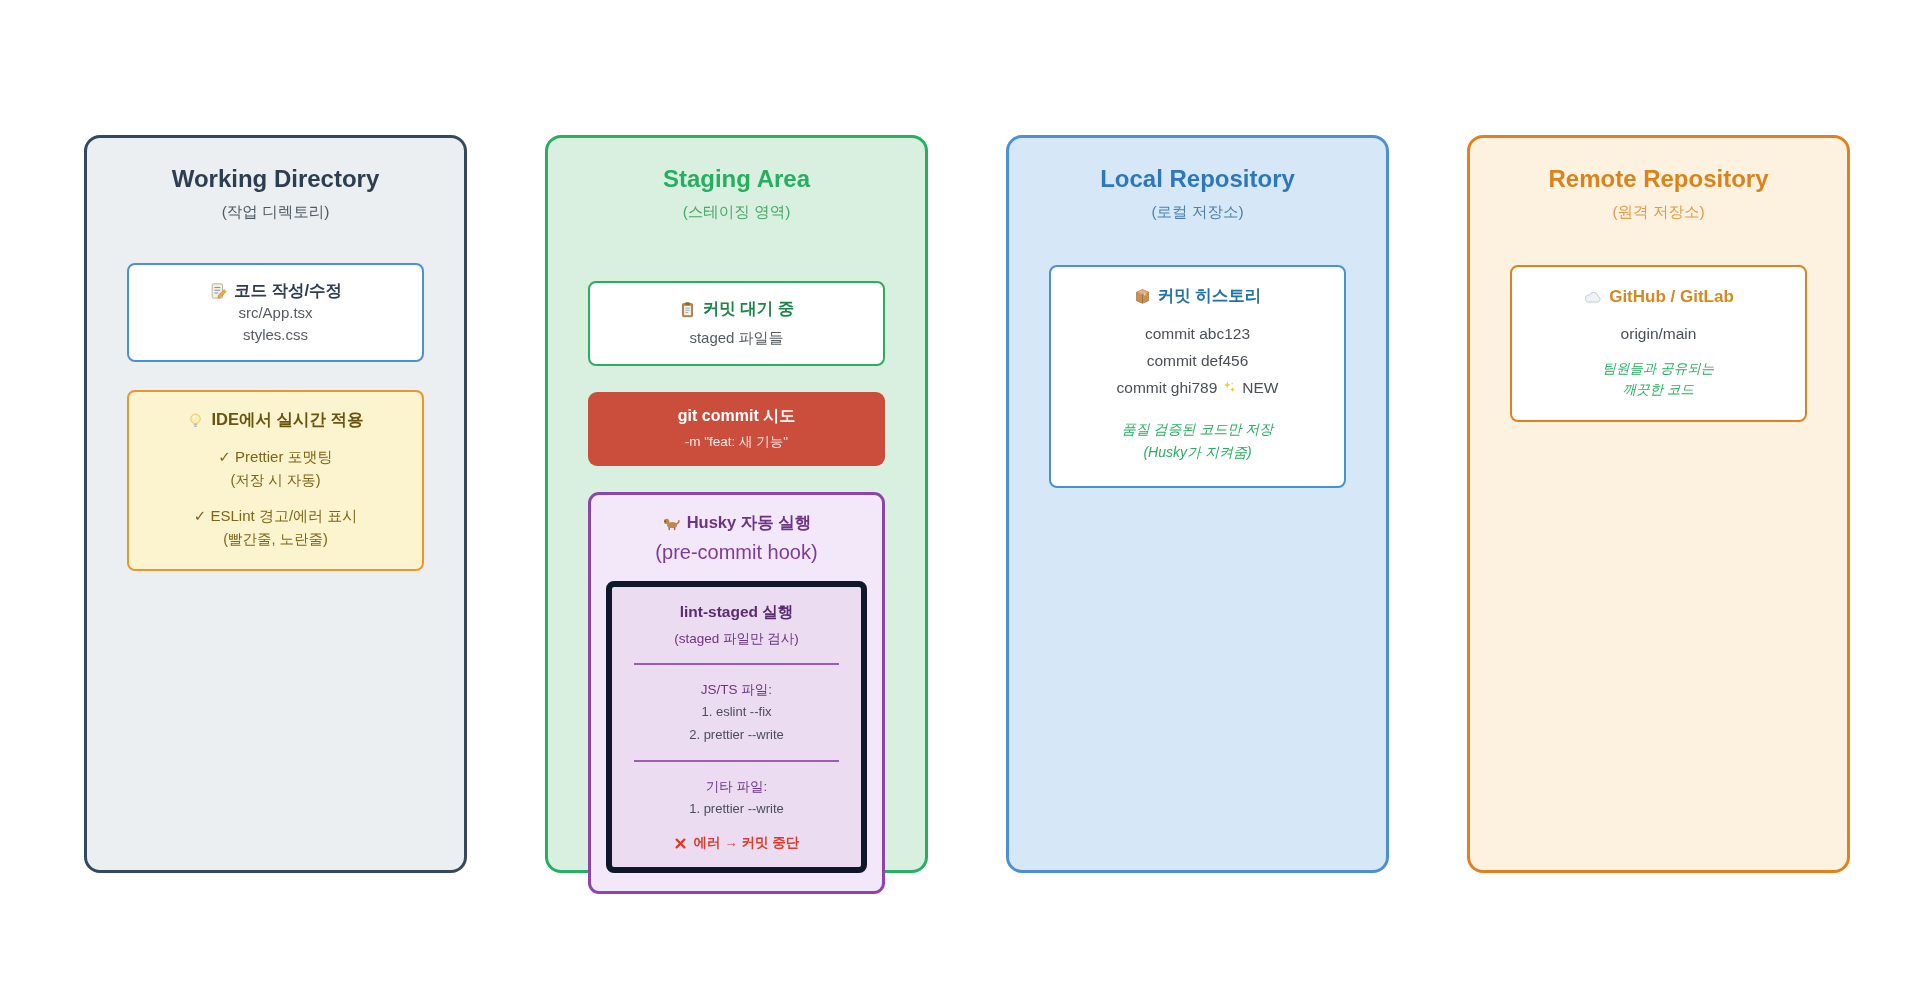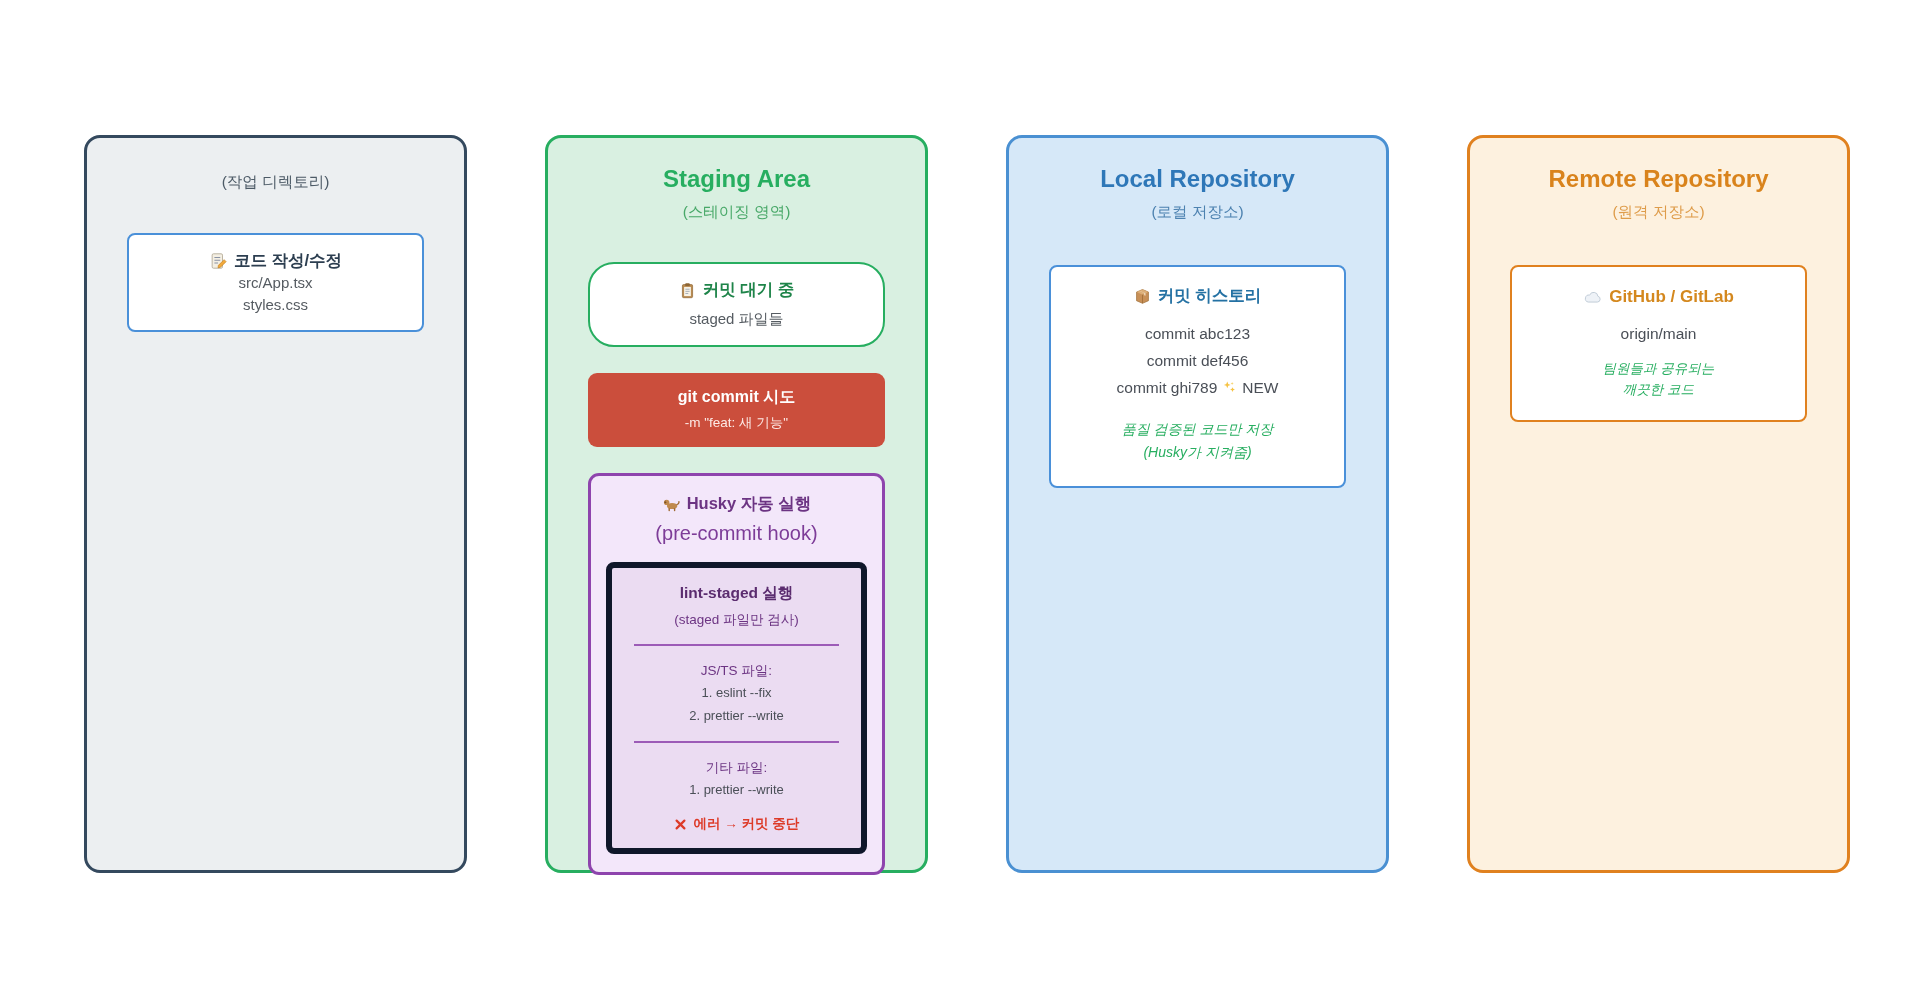--- a/index.html
+++ b/index.html
@@ -24,21 +24,21 @@
   .card-code{margin-top:40px;border-color:#4a90d9;padding:15px 8px 14px;}
   .card-code .card-title{color:#2c3e50;}
   .file-line{font-size:15px;color:#555b61;line-height:22px;}
   .file-line:first-of-type{margin-top:9px;}
   .card-ide{margin-top:28px;background:#fcf3cf;border-color:#e8962e;padding:17px 8px 20px;}
   .card-ide .card-title{color:#6b5310;}
   .ide-item{margin-top:15px;}
   .ide-label{font-size:15px;color:#7e6619;line-height:21px;}
   .ide-note{font-size:14.5px;color:#7e6619;line-height:20px;margin-top:3px;}
   .footnote{margin-top:46px;font-style:italic;color:#8d99a6;font-size:15.5px;line-height:27px;}
-  .card-staged{margin-top:39px;border-color:#27ae60;padding:15px 8px 16px;border-radius:26px;}
+  .card-staged{margin-top:58px;border-color:#27ae60;padding:15px 8px 16px;}
   .card-staged .card-title{color:#1e8449;}
   .staged-body{font-size:15px;color:#555b61;margin-top:9px;}
   .card-commit{margin-top:26px;background:#cb4e3c;border:none;border-radius:9px;padding:14px 8px 15px;}
   .commit-title{font-size:16px;font-weight:bold;color:#ffffff;}
   .commit-body{font-size:13.5px;color:#fdeae6;margin-top:6px;}
   .card-husky{margin-top:26px;background:#f3e7fa;border:3px solid #8e44ad;border-radius:11px;padding:17px 15px 18px;}
   .card-husky > .card-title{color:#6c3483;}
   .husky-sub{font-size:20px;color:#7d3c98;margin-top:7px;}
   .card-lint{margin-top:17px;background:#ebdcf2;border:6px solid #0f172a;border-radius:8px;padding:15px 8px 15px;}
   .lint-title{font-size:15.5px;font-weight:bold;color:#5b2c6f;}
@@ -56,35 +56,55 @@
   .card-remote .card-title{color:#d4881e;font-size:17px;}
   .branch-line{font-size:15.5px;color:#4a4f57;margin-top:18px;}
   .card-remote .green-note{margin-top:15px;font-size:13.5px;line-height:21px;}
 </style>
 </head>
 <body>
 
 <div class="diagram">
 
   <div class="column col-wd">
+    <div class="col-title">Working Directory</div>
     <div class="col-subtitle">(작업 디렉토리)</div>
 
     <div class="card card-code">
       <div class="card-title">
         <svg class="icon" width="18" height="18" viewBox="0 0 20 20">
           <rect x="3.5" y="2" width="11.5" height="16" rx="1.5" fill="#f4efe3" stroke="#b4ab99" stroke-width="1"></rect>
           <path d="M6 6.2h6.5M6 9.2h6.5M6 12.2h4" stroke="#8a93a5" stroke-width="1.2" fill="none"></path>
           <path d="M10.5 14.8 L16.8 8.5 L19 10.7 L12.7 17 L10 17.5 Z" fill="#f2a93b" stroke="#c07c1a" stroke-width="0.7"></path>
         </svg>
         <span>코드 작성/수정</span>
       </div>
       <div class="file-line">src/App.tsx</div>
       <div class="file-line">styles.css</div>
     </div>
 
+    <div class="card card-ide">
+      <div class="card-title">
+        <svg class="icon" width="17" height="17" viewBox="0 0 20 20">
+          <circle cx="10" cy="8" r="5.6" fill="#ffedb0" stroke="#dfc15e" stroke-width="1"></circle>
+          <path d="M7.5 7.2a3 3 0 0 1 2.2-2.1" stroke="#ffffff" stroke-width="1.3" fill="none" stroke-linecap="round"></path>
+          <rect x="7.8" y="13.4" width="4.4" height="2" rx="0.8" fill="#b7bfca"></rect>
+          <rect x="8.3" y="15.8" width="3.4" height="1.6" rx="0.8" fill="#9aa3b0"></rect>
+        </svg>
+        <span>IDE에서 실시간 적용</span>
+      </div>
+      <div class="ide-item">
+        <div class="ide-label">✓ Prettier 포맷팅</div>
+        <div class="ide-note">(저장 시 자동)</div>
+      </div>
+      <div class="ide-item">
+        <div class="ide-label">✓ ESLint 경고/에러 표시</div>
+        <div class="ide-note">(빨간줄, 노란줄)</div>
+      </div>
+    </div>
 
   </div>
 
   <div class="column col-sa">
     <div class="col-title">Staging Area</div>
     <div class="col-subtitle">(스테이징 영역)</div>
 
     <div class="card card-staged">
       <div class="card-title">
         <svg class="icon" width="17" height="17" viewBox="0 0 20 20">

